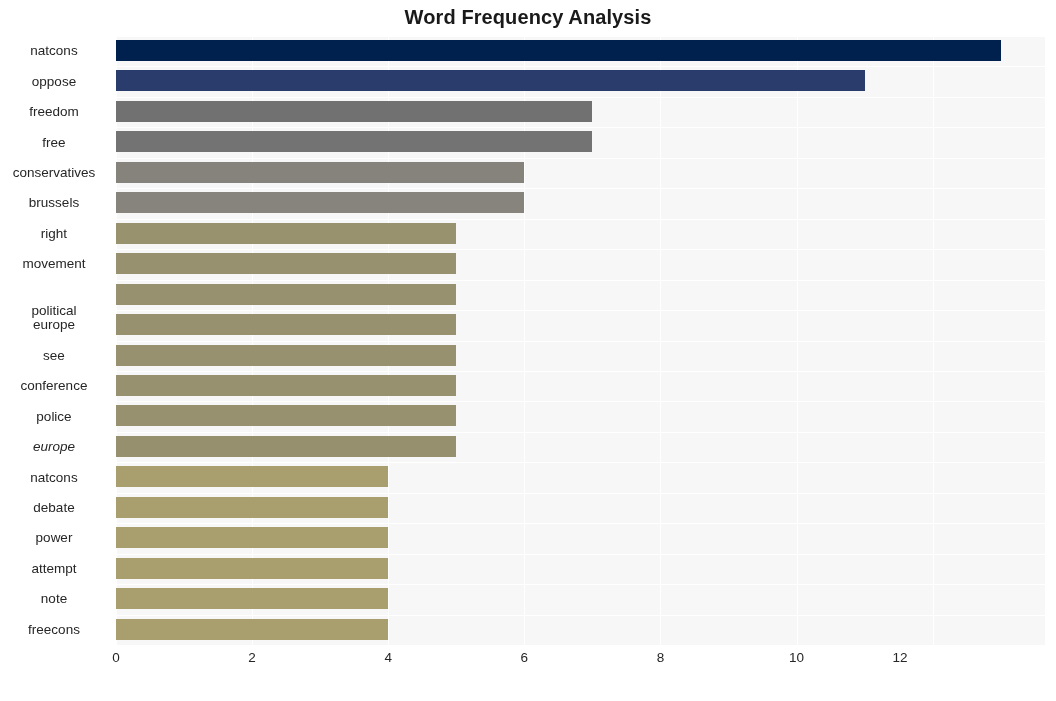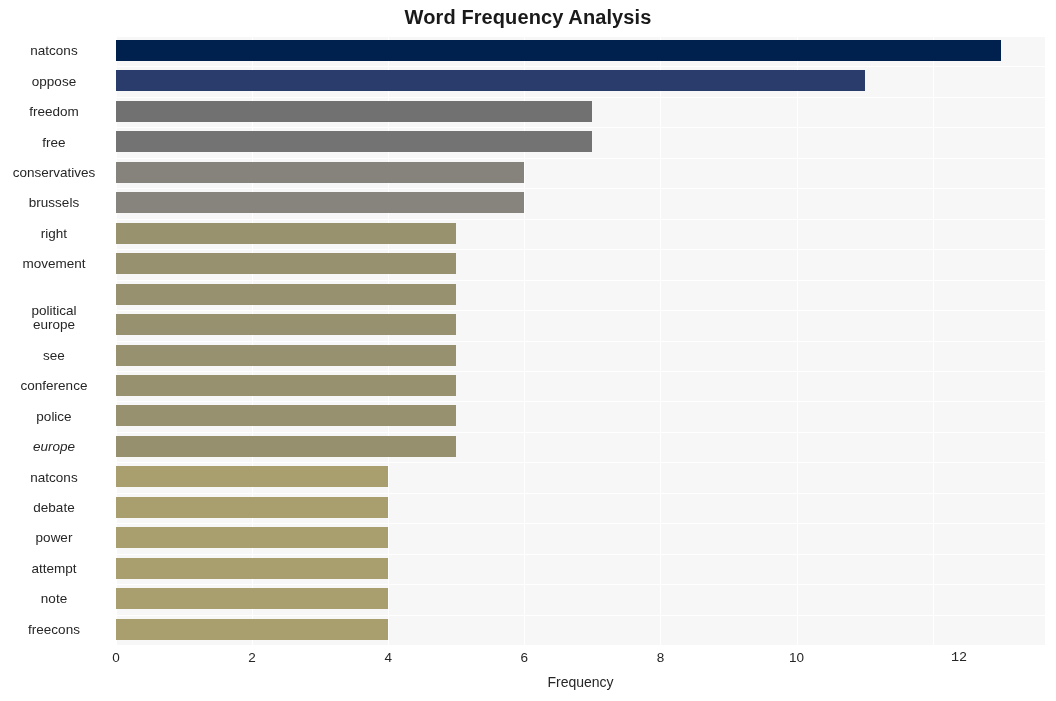--- a/index.html
+++ b/index.html
@@ -245,18 +245,17 @@
       <div class="ylabel" style="top: 586.775px;">freecons</div>
     </div>
 
   <div id="xticks">
       <div class="xtick" style="left: 116px;">0</div>
       <div class="xtick" style="left: 252.117px;">2</div>
       <div class="xtick" style="left: 388.234px;">4</div>
       <div class="xtick" style="left: 524.352px;">6</div>
       <div class="xtick" style="left: 660.469px;">8</div>
       <div class="xtick" style="left: 796.586px;">10</div>
-      <div class="xtick" style="left: 959px; font-family: Liberation Mono, monospace;">12</div>
+      <div class="xtick" style="left: 900px;">12</div>
     </div>
 
-  <div id="xaxis-label">Frequency</div>
 
 </div>
 
 </body></html>

